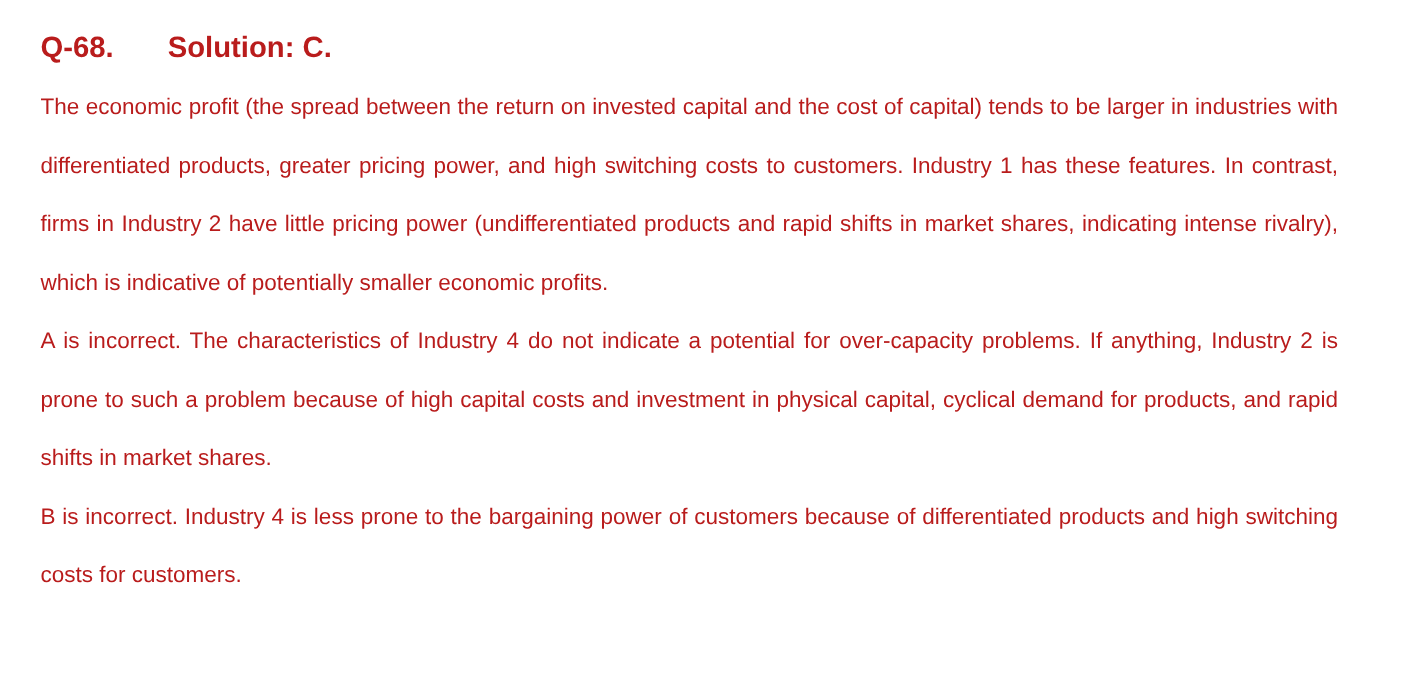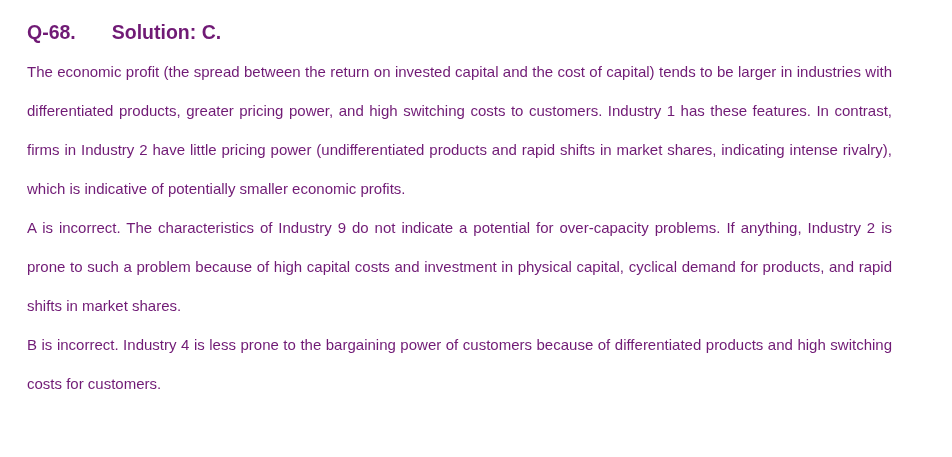--- a/index.html
+++ b/index.html
@@ -5,21 +5,21 @@
   html, body {
     margin: 0;
     padding: 0;
     background: #ffffff;
   }
   .page {
     position: relative;
     width: 952px;
     height: 457px;
     background: #ffffff;
-    color: #701a75;
+    color: #b91c1c;
     font-family: "Liberation Sans", sans-serif;
     box-sizing: border-box;
     padding: 13px 60px 0 27px;
     overflow: hidden;
   }
   .heading {
     font-size: 19.5px;
     font-weight: 700;
     line-height: 39px;
     white-space: nowrap;
@@ -38,16 +38,16 @@
 </style>
 </head>
 <body>
 
 <div class="page">
   <div class="heading">
     <span class="question-id">Q-68.</span><span class="solution-label">Solution: C.</span>
   </div>
   <div class="body-text">
     <p>The economic profit (the spread between the return on invested capital and the cost of capital) tends to be larger in industries with differentiated products, greater pricing power, and high switching costs to customers. Industry 1 has these features. In contrast, firms in Industry 2 have little pricing power (undifferentiated products and rapid shifts in market shares, indicating intense rivalry), which is indicative of potentially smaller economic profits.</p>
-    <p>A is incorrect. The characteristics of Industry 9 do not indicate a potential for over-capacity problems. If anything, Industry 2 is prone to such a problem because of high capital costs and investment in physical capital, cyclical demand for products, and rapid shifts in market shares.</p>
+    <p>A is incorrect. The characteristics of Industry 4 do not indicate a potential for over-capacity problems. If anything, Industry 2 is prone to such a problem because of high capital costs and investment in physical capital, cyclical demand for products, and rapid shifts in market shares.</p>
     <p>B is incorrect. Industry 4 is less prone to the bargaining power of customers because of differentiated products and high switching costs for customers.</p>
   </div>
 </div>
 
 </body></html>

